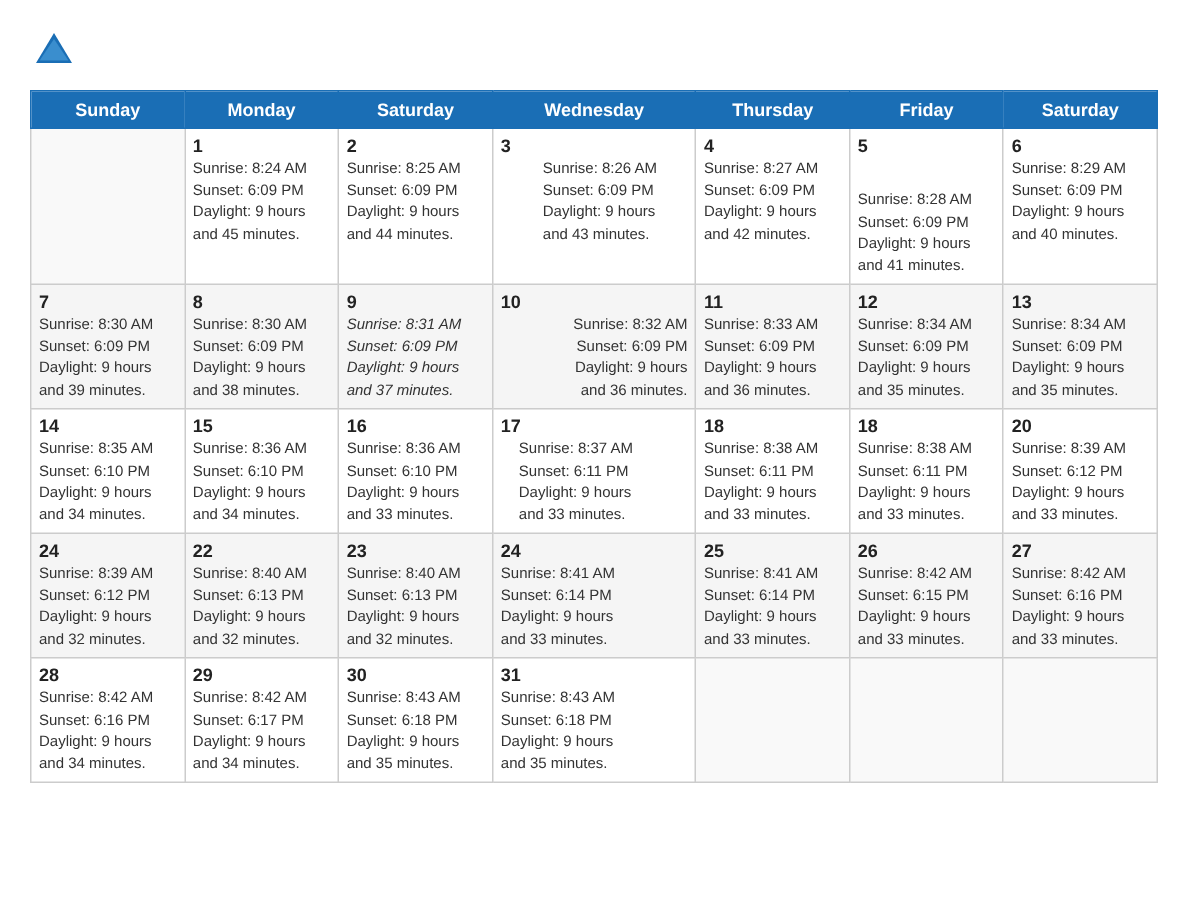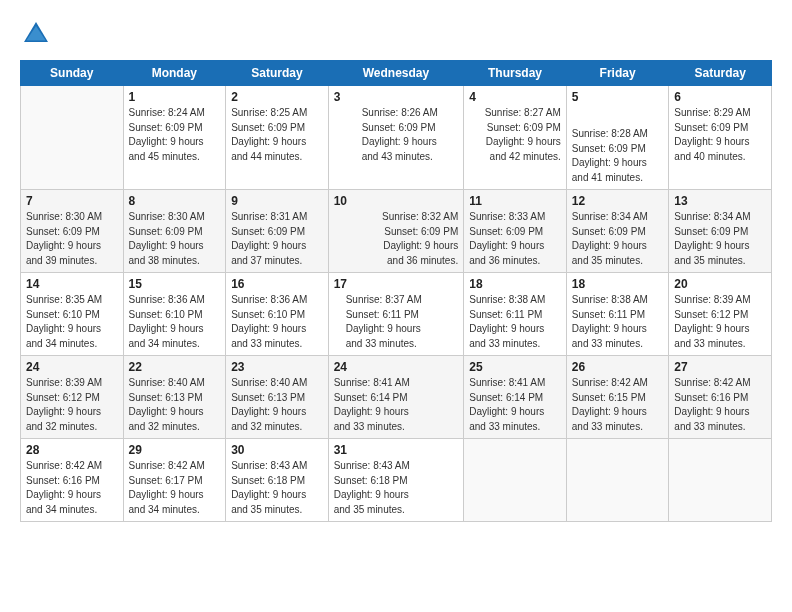--- a/index.html
+++ b/index.html
@@ -150,21 +150,21 @@
           </td>
           <td>
             <div class="day-number">3</div>
             <div class="day-info" style="white-space: pre-line; margin-left: 28px;">Sunrise: 8:26 AM
 Sunset: 6:09 PM
 Daylight: 9 hours
 and 43 minutes.</div>
           </td>
           <td>
             <div class="day-number">4</div>
-            <div class="day-info" style="white-space: pre-line; text-align: right;">Sunrise: 8:27 AM
+            <div class="day-info" style="white-space: pre-line;">Sunrise: 8:27 AM
 Sunset: 6:09 PM
 Daylight: 9 hours
 and 42 minutes.</div>
           </td>
           <td>
             <div class="day-number">5</div>
             <div class="day-info" style="white-space: pre-line; margin-top: 23px;">Sunrise: 8:28 AM
 Sunset: 6:09 PM
 Daylight: 9 hours
 and 41 minutes.</div>
@@ -187,21 +187,21 @@
           </td>
           <td>
             <div class="day-number">8</div>
             <div class="day-info" style="white-space: pre-line;">Sunrise: 8:30 AM
 Sunset: 6:09 PM
 Daylight: 9 hours
 and 38 minutes.</div>
           </td>
           <td>
             <div class="day-number">9</div>
-            <div class="day-info" style="white-space: pre-line;">Sunrise: 8:31 AM
+            <div class="day-info" style="white-space: pre-line; font-style: italic;">Sunrise: 8:31 AM
 Sunset: 6:09 PM
 Daylight: 9 hours
 and 37 minutes.</div>
           </td>
           <td>
             <div class="day-number">10</div>
             <div class="day-info" style="white-space: pre-line; text-align: right;">Sunrise: 8:32 AM
 Sunset: 6:09 PM
 Daylight: 9 hours
 and 36 minutes.</div>

